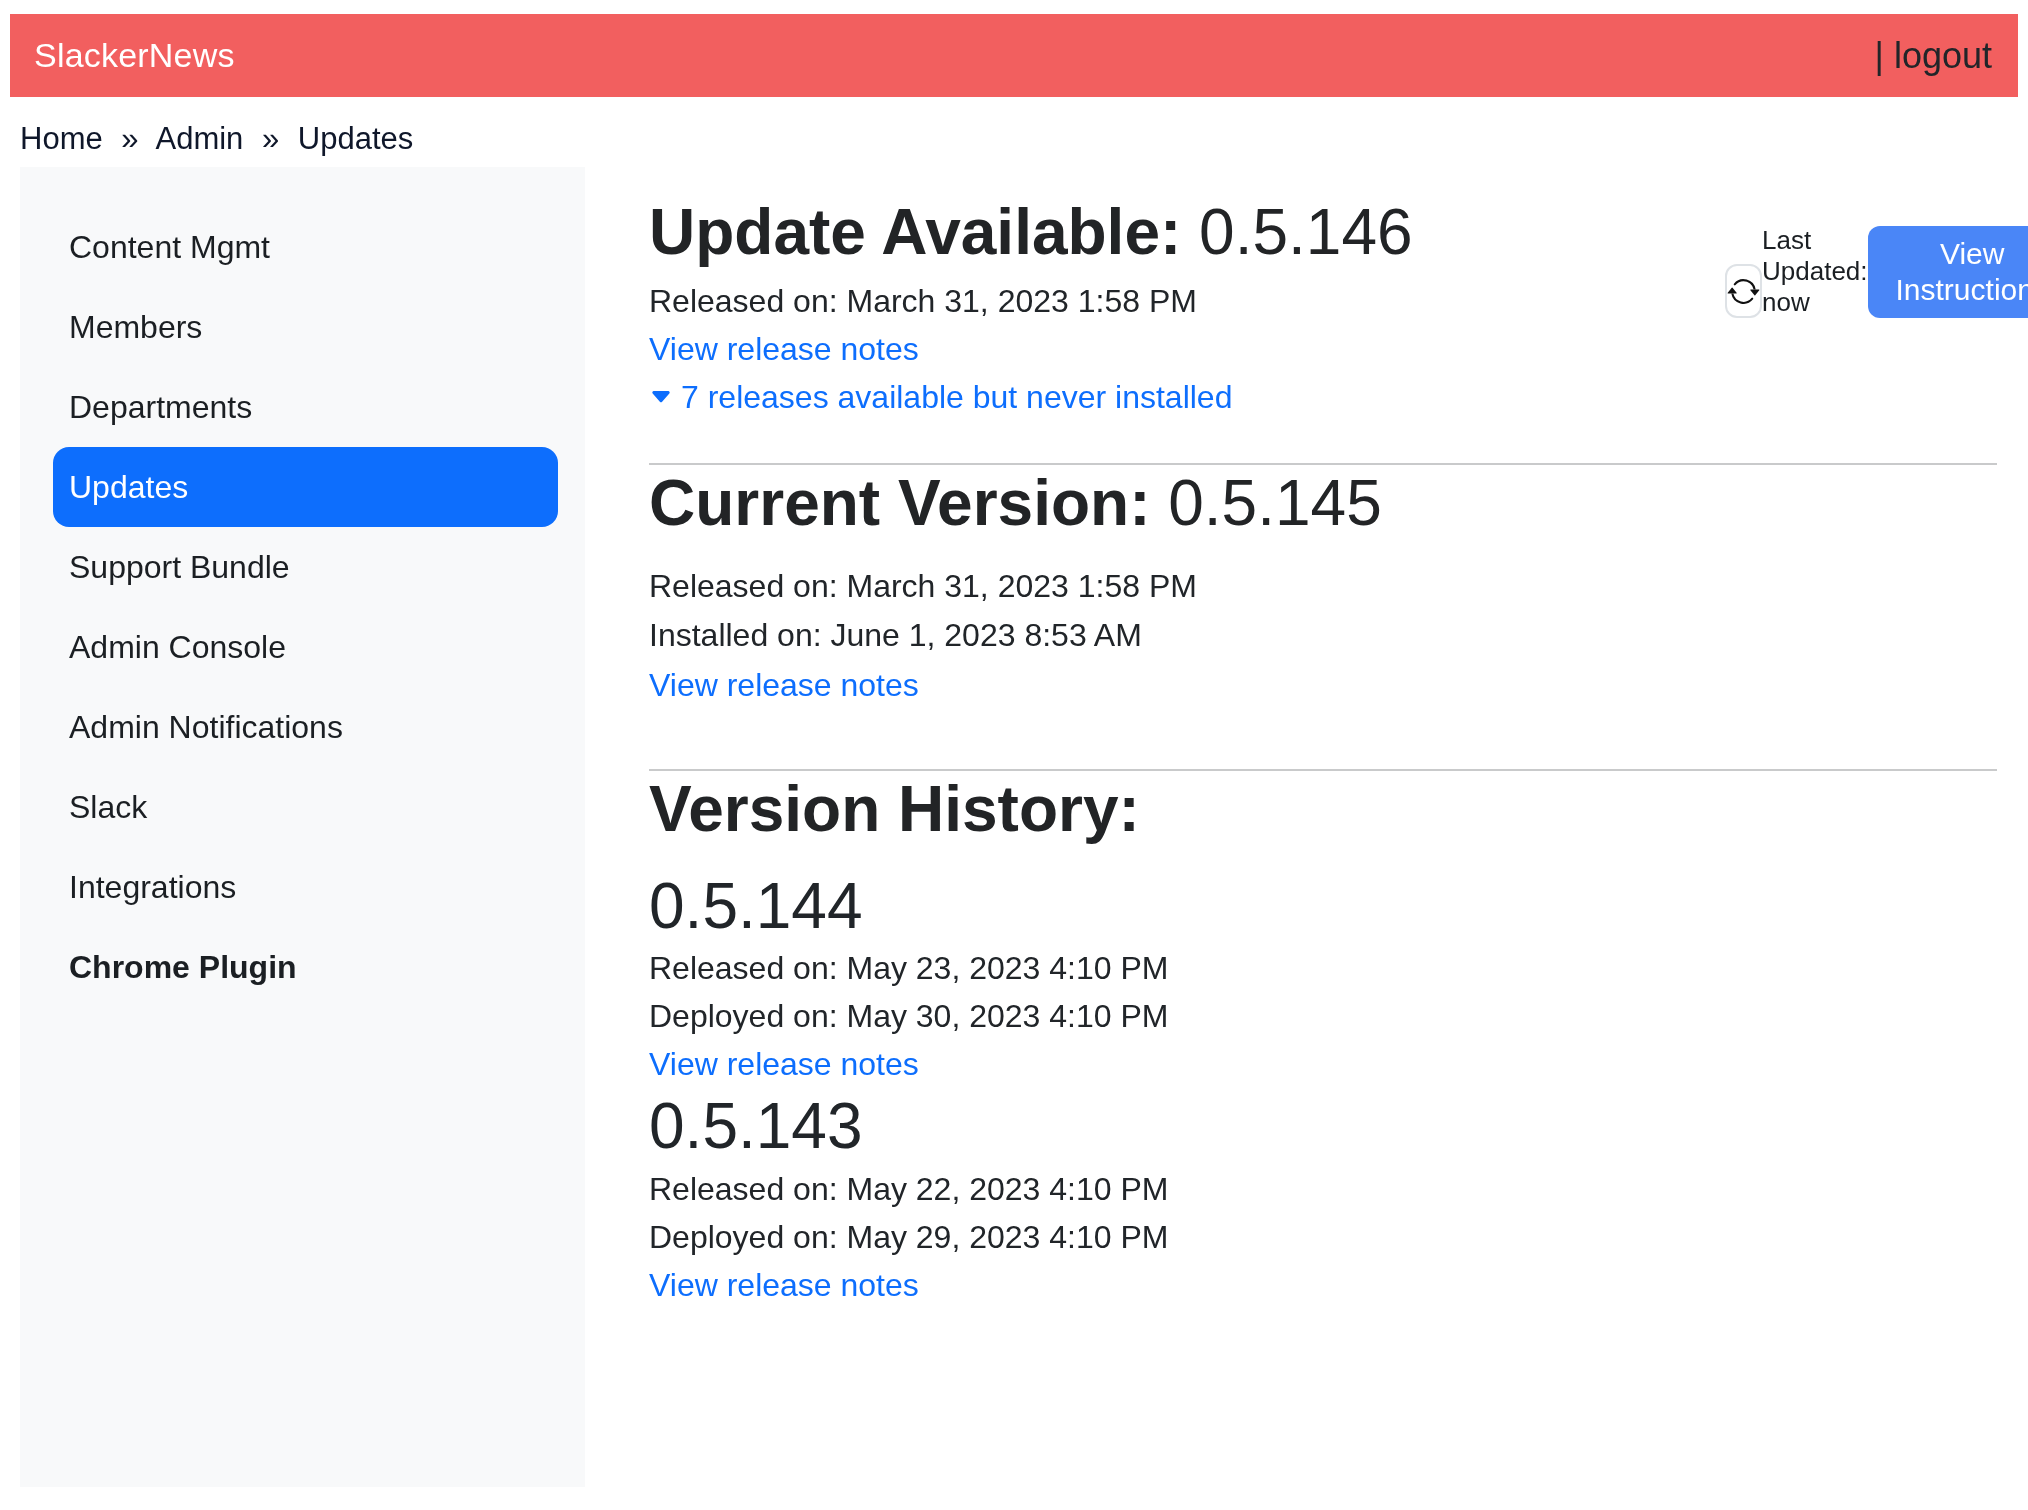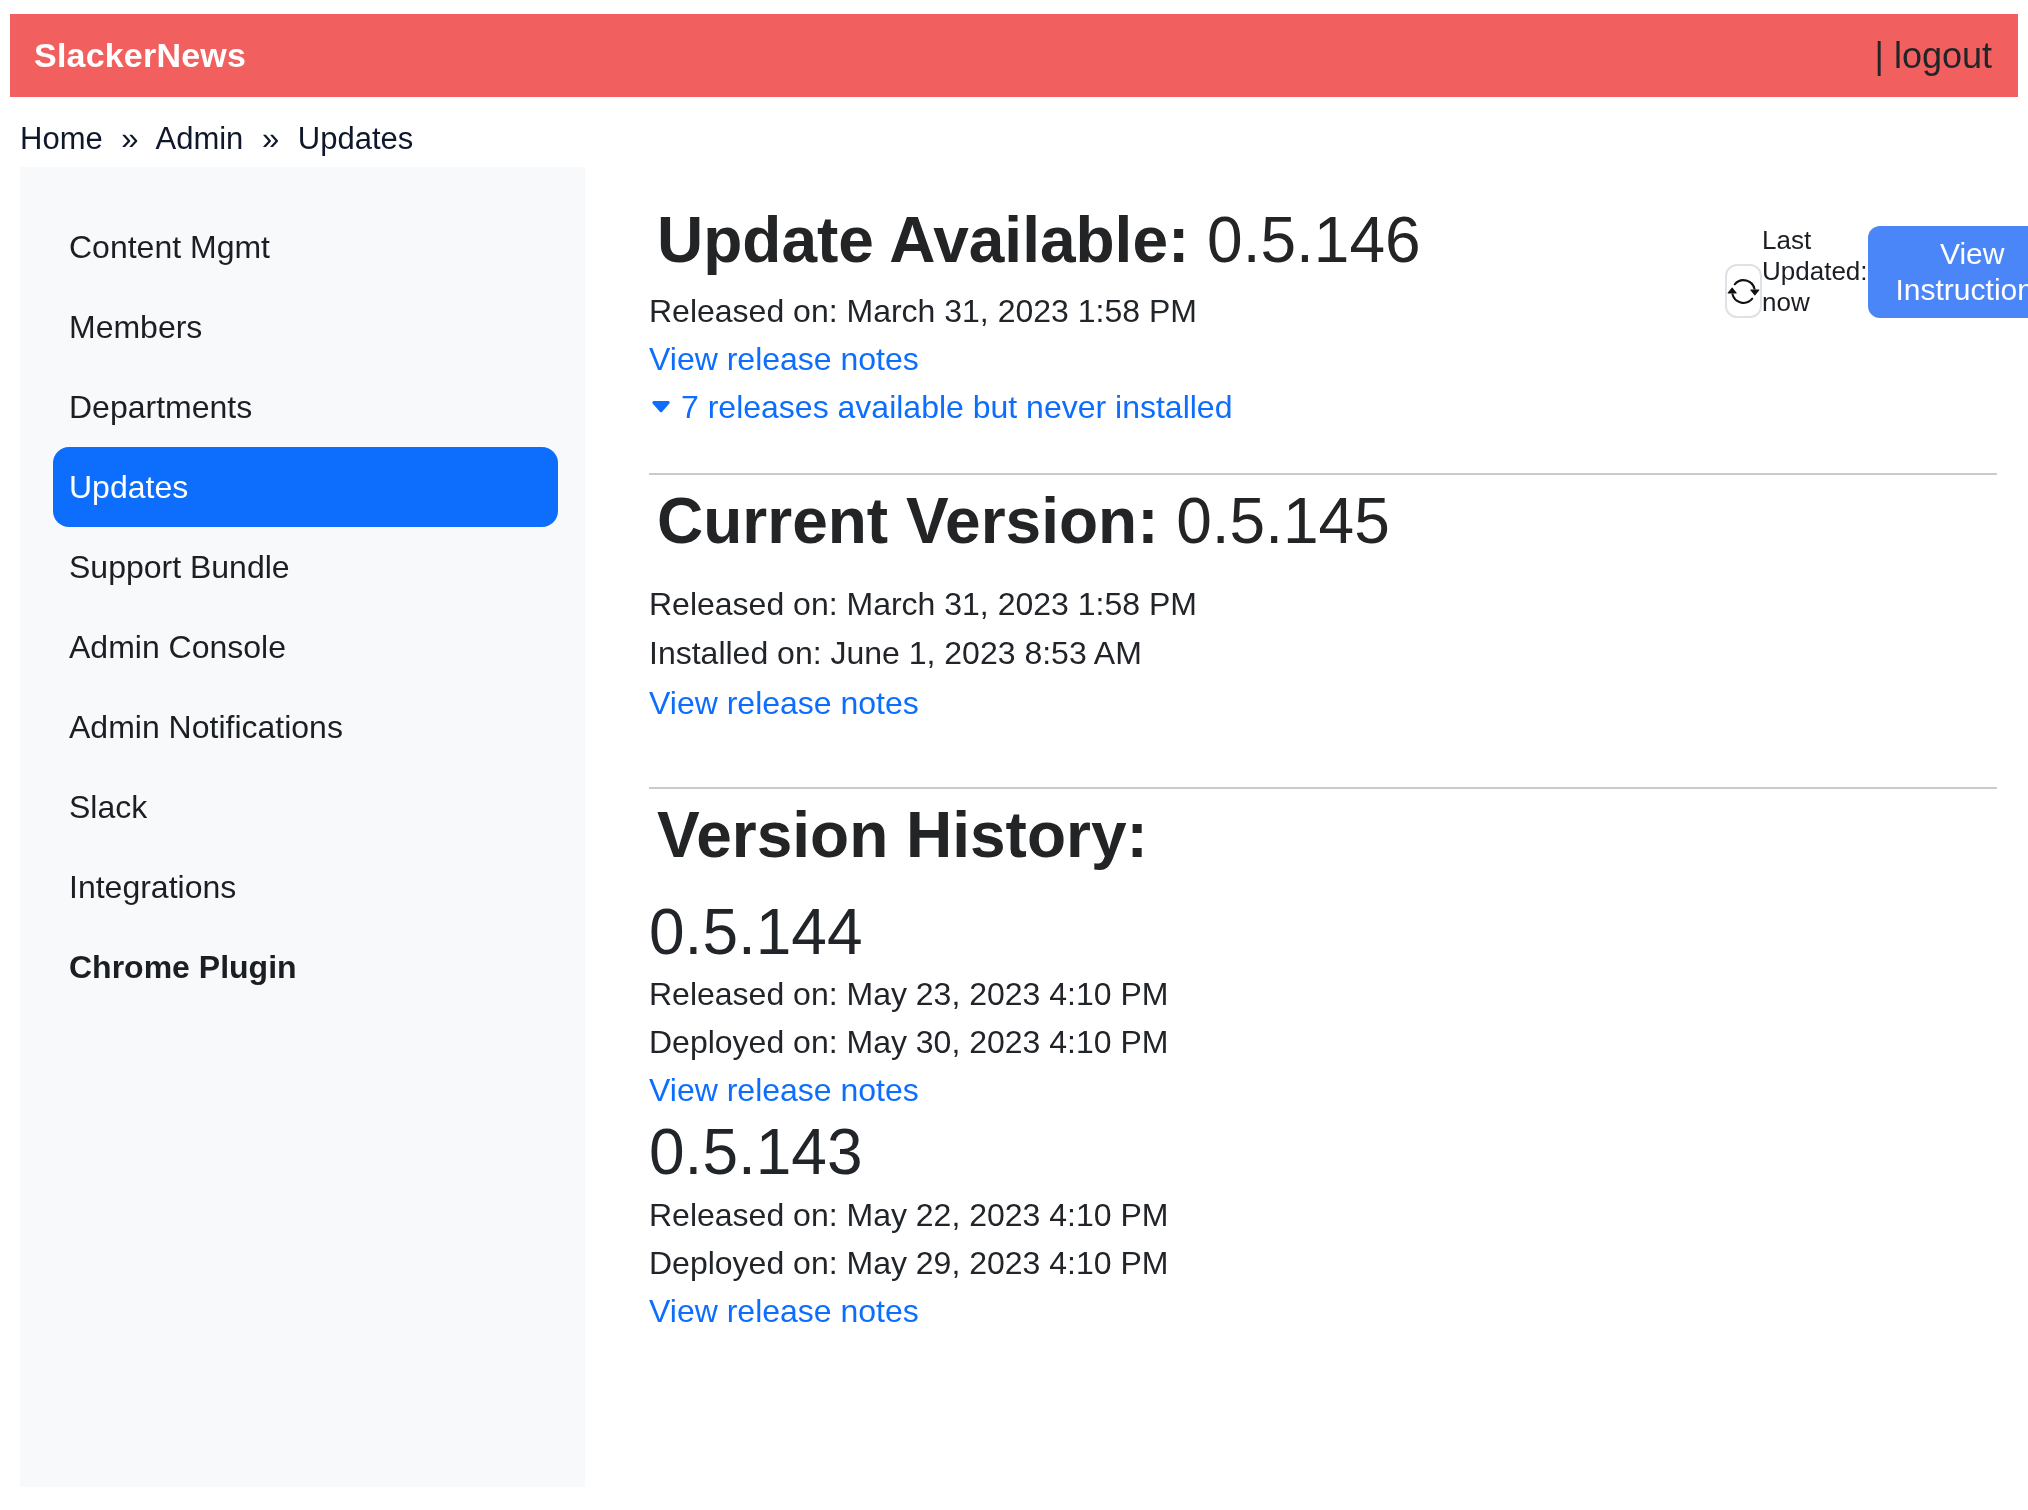--- a/index.html
+++ b/index.html
@@ -18,21 +18,21 @@
     width:2028px;height:1510px;overflow:hidden;background:#ffffff;
     font-family:"Liberation Sans","DejaVu Sans",sans-serif;
     font-size:32px;color:var(--text-dark);
   }
   
   .topbar{
     margin:14px 10px 0 10px;height:83px;background:var(--header-red);
     display:flex;align-items:center;justify-content:space-between;
     padding:0 26px 0 24px;
   }
-  .brand{color:#ffffff;font-weight:bold;font-size:34px;letter-spacing:.2px;}
+  .brand{color:#ffffff;font-weight:normal;font-size:34px;letter-spacing:.2px;}
   .logout{color:#212529;font-size:36px;text-decoration:none;cursor:pointer;}
   
   .breadcrumb{margin:24px 0 10px 20px;font-size:31px;color:#0f172a;}
   .breadcrumb .crumb{cursor:pointer;}
   .breadcrumb .sep{margin:0 10px;}
   
   .layout{display:flex;align-items:flex-start;}
   .sidebar{
     margin-left:20px;width:565px;height:1320px;flex:0 0 auto;
     background:var(--sidebar-bg);padding-top:40px;
@@ -43,21 +43,21 @@
     font-size:32px;color:#1b1f23;cursor:pointer;line-height:1.25;
   }
   .nav-item.active{background:var(--selected-blue);color:#ffffff;}
   .nav-item.bold{font-weight:bold;}
   
   .main{
     flex:1 1 auto;margin-left:64px;margin-right:13px;padding-top:27px;
     min-width:0;
   }
   .section-head-row{display:flex;justify-content:space-between;align-items:flex-start;}
-  h2.sec-title{margin:8px;font-size:64px;line-height:1.2;font-weight:bold;color:#222426;}
+  h2.sec-title{margin:0;font-size:64px;line-height:1.2;font-weight:bold;color:#222426;}
   h2 .ver{font-weight:400;}
   .line{line-height:1.5;margin:0;}
   .line.first{margin-top:6px;}
   a.link{color:var(--link-blue);cursor:pointer;line-height:1.5;display:inline-block;}
   .toggle-row{line-height:1.5;display:flex;align-items:center;}
   .caret-icon{width:24px;height:24px;margin-right:8px;flex:0 0 auto;}
   hr.divider{border:none;border-top:2px solid var(--divider-gray);margin:42px 18px 0 0;}
   hr.divider.second{margin-top:60px;}
   
   .cv-title{margin-top:58px;}

